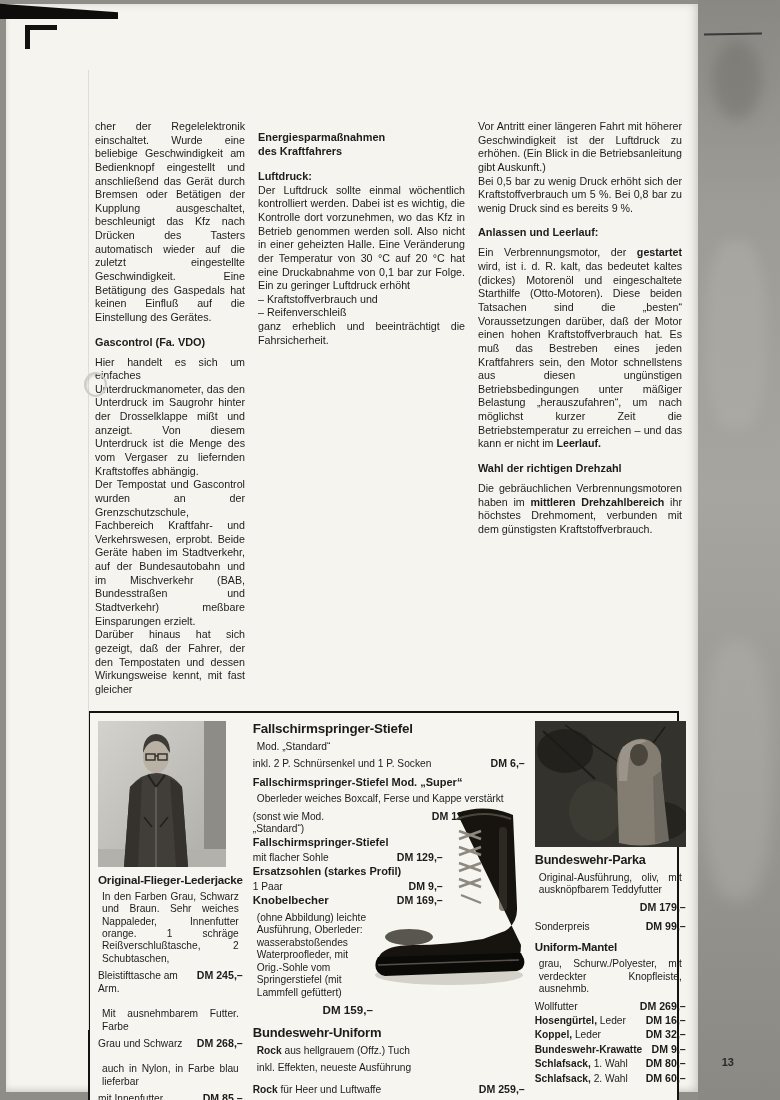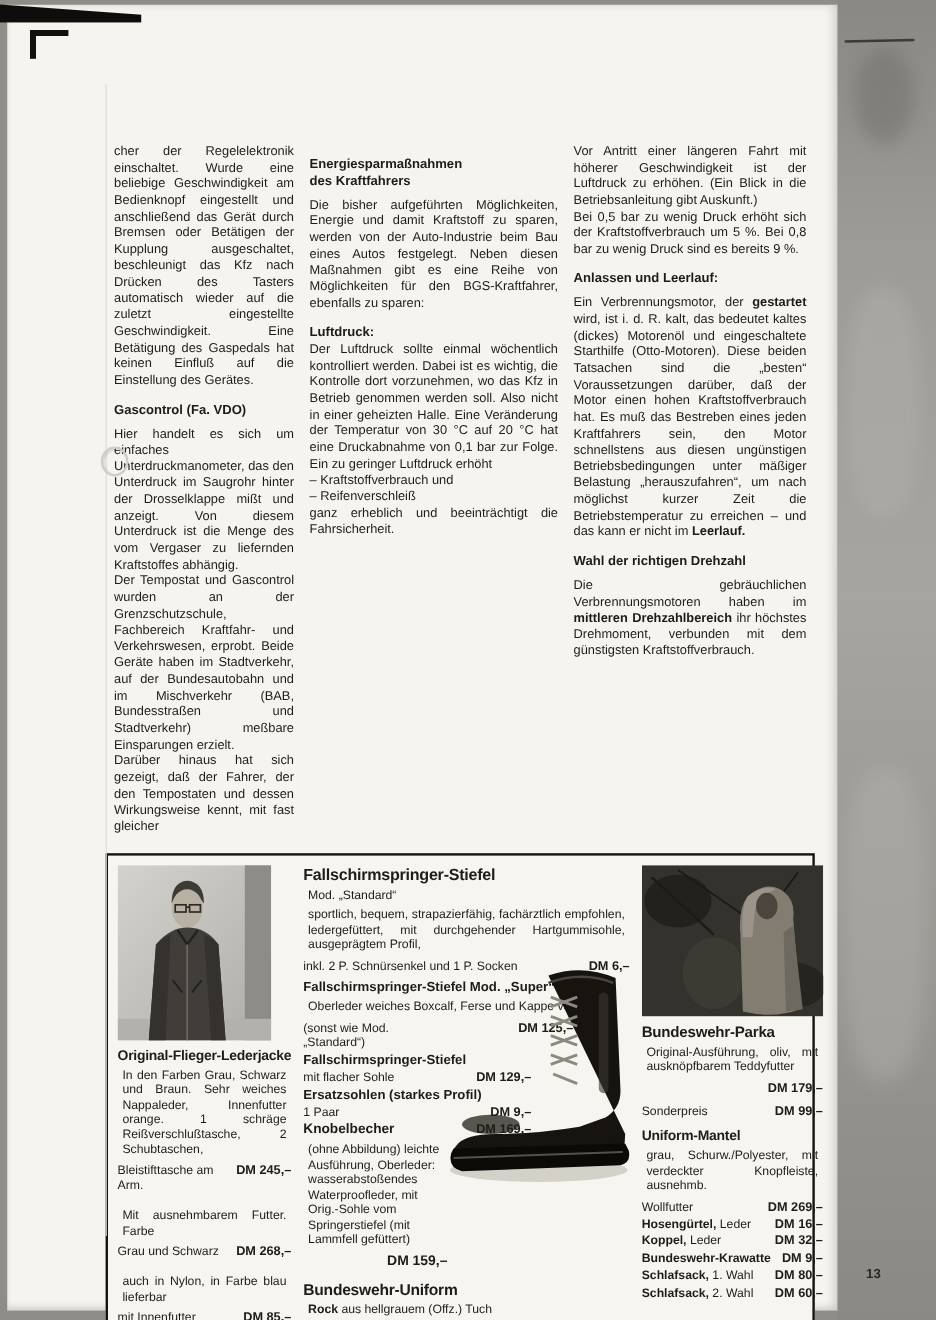--- a/index.html
+++ b/index.html
@@ -7,21 +7,21 @@
     width:780px;height:1100px;position:relative;overflow:hidden;
     background:#8f8d88;
     font-family:"Liberation Sans", sans-serif;
     color:#1d1c19;
   }
   
   .page{
     position:absolute;left:6px;top:4px;width:692px;height:1088px;
     background:#f5f4ef;
     box-shadow:inset -4px 0 8px rgba(0,0,0,.12), inset 0 -3px 6px rgba(0,0,0,.08);
-    padding:116px 26px 0 89px;box-sizing:border-box;
+    padding:116px 16px 0 89px;box-sizing:border-box;
   }
   
   .scan-strip{position:absolute;right:0;top:0;width:82px;height:1100px;
     background:linear-gradient(180deg,#8a8883 0%,#9d9b96 18%,#a7a5a0 45%,#97958f 75%,#8b8984 100%);}
   .scan-strip .patch1{position:absolute;left:8px;top:240px;width:60px;height:190px;background:#b1afa9;opacity:.5;border-radius:40%;filter:blur(6px);}
   .scan-strip .patch2{position:absolute;left:4px;top:640px;width:70px;height:260px;background:#b4b2ac;opacity:.45;border-radius:40%;filter:blur(8px);}
   .scan-strip .patch3{position:absolute;left:14px;top:40px;width:50px;height:80px;background:#706e69;opacity:.5;border-radius:50%;filter:blur(7px);}
   .scan-mark{position:absolute;right:18px;top:33px;width:58px;height:2px;background:#3c3a36;transform:rotate(-1.2deg);}
   .corner-wedge{position:absolute;left:0;top:3px;width:118px;height:16px;background:#0e0d0b;
     clip-path:polygon(0 5%,100% 58%,100% 100%,0 100%);}
@@ -82,21 +82,20 @@
       <h3>Gascontrol (Fa. VDO)</h3>
       <p>Hier handelt es sich um einfaches Unterdruckmanometer, das den Unterdruck im Saugrohr hinter der Drosselklappe mißt und anzeigt. Von diesem Unterdruck ist die Menge des vom Vergaser zu liefernden Kraftstoffes abhängig.</p>
       <p>Der Tempostat und Gascontrol wurden an der Grenzschutzschule, Fachbereich Kraftfahr- und Verkehrswesen, erprobt. Beide Geräte haben im Stadtverkehr, auf der Bundesautobahn und im Mischverkehr (BAB, Bundesstraßen und Stadtverkehr) meßbare Einsparungen erzielt.</p>
       <p>Darüber hinaus hat sich gezeigt, daß der Fahrer, der den Tempostaten und dessen Wirkungsweise kennt, mit fast gleicher</p>
     </div>
     <div class="col c2">
       <h3>
         <span class="h2line">Energiesparmaßnahmen</span>
         <span class="h2line">des Kraftfahrers</span>
       </h3>
-      <p>Die bisher aufgeführten Möglichkeiten, Energie und damit Kraftstoff zu sparen, werden von der Auto-Industrie beim Bau eines Autos festgelegt. Neben diesen Maßnahmen gibt es eine Reihe von Möglichkeiten für den BGS-Kraftfahrer, ebenfalls zu sparen:</p>
       <h3 class="tight">Luftdruck:</h3>
       <p>Der Luftdruck sollte einmal wöchentlich kontrolliert werden. Dabei ist es wichtig, die Kontrolle dort vorzunehmen, wo das Kfz in Betrieb genommen werden soll. Also nicht in einer geheizten Halle. Eine Veränderung der Temperatur von 30 °C auf 20 °C hat eine Druckabnahme von 0,1 bar zur Folge. Ein zu geringer Luftdruck erhöht</p>
       <p class="li">– Kraftstoffverbrauch und</p>
       <p class="li">– Reifenverschleiß</p>
       <p>ganz erheblich und beeinträchtigt die Fahrsicherheit.</p>
     </div>
     <div class="col c3">
       <p>Vor Antritt einer längeren Fahrt mit höherer Geschwindigkeit ist der Luftdruck zu erhöhen. (Ein Blick in die Betriebsanleitung gibt Auskunft.)</p>
       <p>Bei 0,5 bar zu wenig Druck erhöht sich der Kraftstoffverbrauch um 5 %. Bei 0,8 bar zu wenig Druck sind es bereits 9 %.</p>
       <h3>Anlassen und Leerlauf:</h3>
@@ -175,21 +174,20 @@
               <line x1="94" y1="84" x2="116" y2="92"></line>
                 <line x1="116" y1="84" x2="94" y2="92"></line>
               <line x1="96" y1="100" x2="116" y2="108"></line>
             </g>
             <ellipse cx="44" cy="142" rx="24" ry="8" fill="#3c3931" opacity=".85"></ellipse>
             <rect x="134" y="32" width="8" height="84" rx="4" fill="#3a362e" opacity=".6"></rect>
           </svg>
         </div>
         <div class="ad-title" style="font-size:13.4px;">Fallschirmspringer-Stiefel</div>
         <p class="ad-p">Mod. „Standard“</p>
-        <p class="ad-p">sportlich, bequem, strapazierfähig, fachärztlich empfohlen, ledergefüttert, mit durchgehender Hartgummisohle, ausgeprägtem Profil,</p>
         <div class="prow">
           <span class="lab">inkl. 2 P. Schnürsenkel und 1 P. Socken</span>
           <span class="pr">DM 6,–</span>
         </div>
         <div class="sp4"></div>
         <div class="bold" style="font-size:11px;">Fallschirmspringer-Stiefel Mod. „Super“</div>
         <p class="ad-p">Oberleder weiches Boxcalf, Ferse und Kappe verstärkt</p>
         <div class="prow super-row">
           <span class="lab">(sonst wie Mod. „Standard“)</span>
           <span class="pr">DM 125,–</span>

